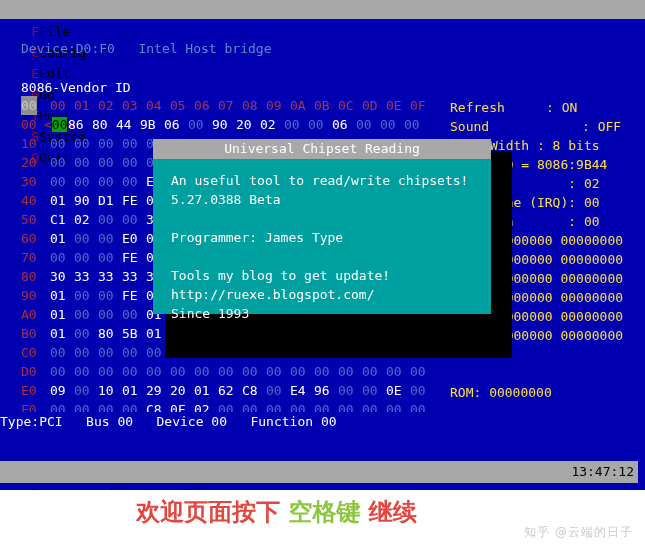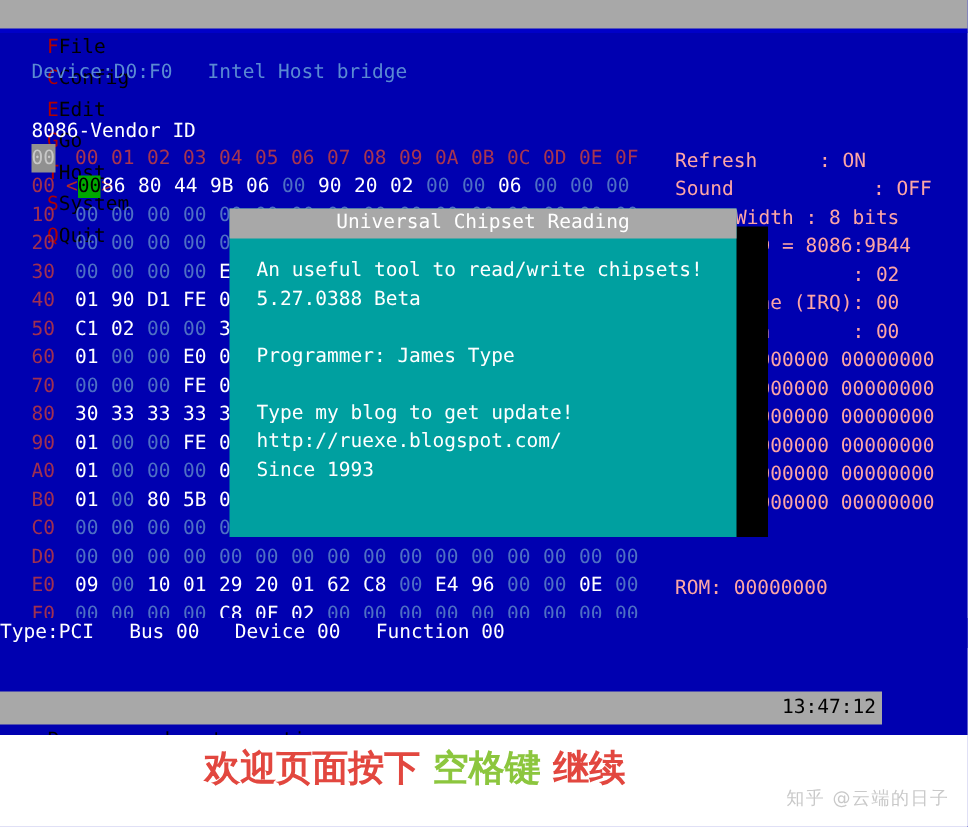--- a/index.html
+++ b/index.html
@@ -45,44 +45,44 @@
   .cells{position:absolute;left:50px;}
   .cell{display:inline-block;width:24px;text-align:left;}
   .hdrcell{color:#a8354f;}
   .v-dim{color:#4e6fc4;}
   .v-lit{color:#ffffff;}
   .sel{background:#00a800;color:#000000;}
   .brk{color:#b02828;}
 
   
   #sidepanel{position:absolute;left:0;top:0;width:645px;height:490px;pointer-events:none;}
-  .sp{position:absolute;white-space:pre;color:#fca5a5;}
+  .sp{position:absolute;white-space:pre;color:#fde047;}
 
   
   #dlgshadow{
     position:absolute;left:165px;top:151px;width:347px;height:207px;
     background:#000000;
   }
   #dialog{
-    position:absolute;left:153px;top:139px;width:338px;height:219px;
+    position:absolute;left:153px;top:139px;width:338px;height:175px;
     background:#00a0a0;
   }
   #dlgtitle{
     height:20px;line-height:20px;background:#a8a8a8;color:#ffffff;
     text-align:center;white-space:pre;font-size:13px;
   }
   #dlgbody{padding:12px 0 0 18px;color:#ffffff;white-space:pre;font-size:13px;line-height:19px;}
 
   
   #infobar{
     position:absolute;left:0;top:412px;width:645px;height:20px;
     background:#0000b0;color:#ffffff;white-space:pre;line-height:20px;font-size:13px;
   }
   #statusbar{
-    position:absolute;left:0;top:461px;width:588px;height:22px;
+    position:absolute;left:0;top:461px;width:638px;height:22px;
     background:#a8a8a8;color:#000000;white-space:pre;line-height:22px;font-size:13px;
   }
   #statusbar .clock{position:absolute;right:4px;top:0;}
 
   
   #caption{
     position:absolute;left:0;top:490px;width:645px;height:61px;background:#ffffff;
   }
   #captxt{
     position:absolute;left:0;top:6px;width:553px;text-align:center;
@@ -154,21 +154,21 @@
         <div class="sp" style="left: 490px; top: 307px;">00000000 00000000</div>
         <div class="sp" style="left: 490px; top: 326px;">00000000 00000000</div>
       </div>
     <div class="sp" style="left:450px;top:383px;">ROM: 00000000</div>
   </div>
 
   <div id="dlgshadow"></div>
 
   <div id="dialog">
     <div id="dlgtitle">Universal Chipset Reading</div>
-    <div id="dlgbody"><div>An useful tool to read/write chipsets!</div><div>5.27.0388 Beta</div><div>&nbsp;</div><div>Programmer: James Type</div><div>&nbsp;</div><div>Type my blog to get update!</div><div>http://ruexe.blogspot.com/</div><div>Since 1993</div></div>
+    <div id="dlgbody"><div>An useful tool to read/write chipsets!</div><div>5.27.0388 Beta</div><div>&nbsp;</div><div>Programmer: James Type</div><div>&nbsp;</div><div>Tools my blog to get update!</div><div>http://ruexe.blogspot.com/</div><div>Since 1993</div></div>
   </div>
 
   <div id="infobar">Type:PCI   Bus 00   Device 00   Function 00</div>
 
   <div id="statusbar">
     <span>Press any key to continue.</span>
     <span class="clock">13:47:12</span>
   </div>
 </div>
 

